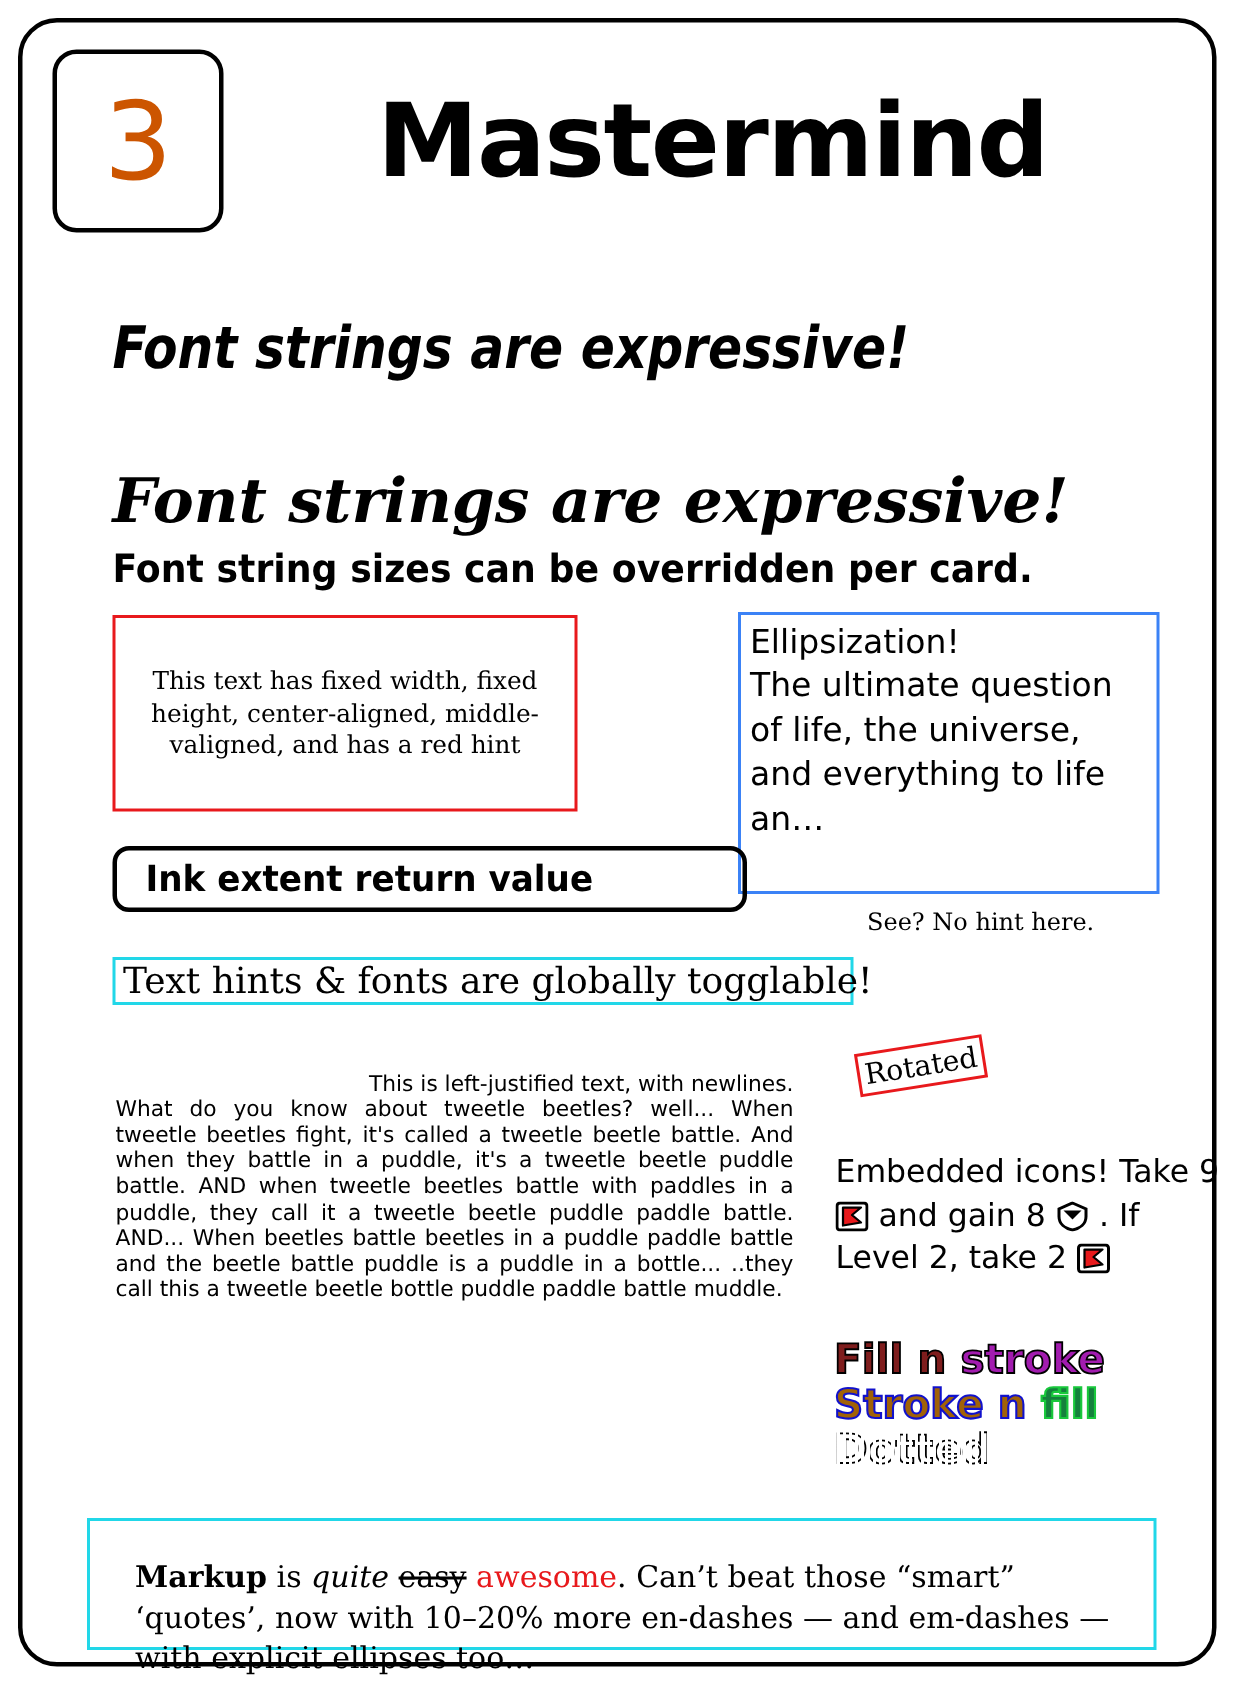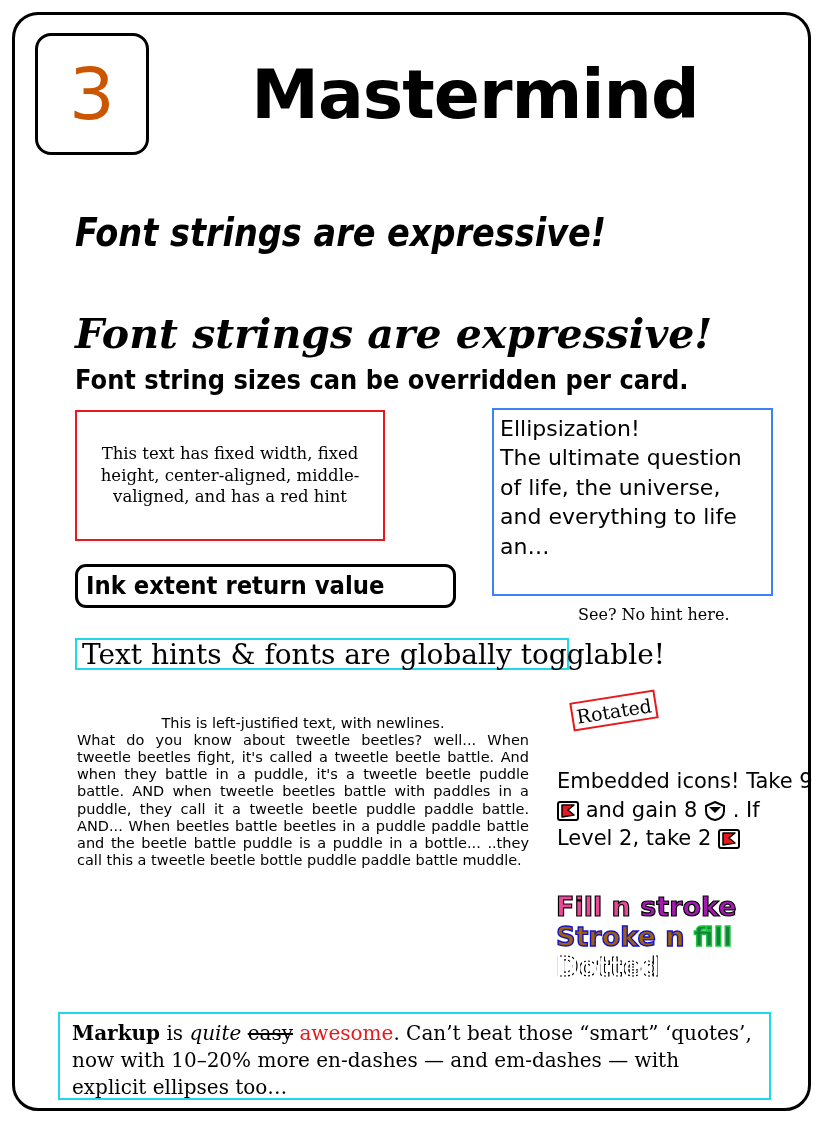--- a/index.html
+++ b/index.html
@@ -132,28 +132,28 @@
     margin: 0;
     font-family: "DejaVu Sans", sans-serif;
     font-size: 22px;
     line-height: 1.34;
   }
 
   .ink-box {
     position: absolute;
     left: 60px;
     top: 549px;
-    width: 381px;
+    width: 423px;
     height: 44px;
     border: 3px solid #000000;
     border-radius: 11px;
     box-sizing: border-box;
     display: flex;
     align-items: center;
-    padding-left: 8px;
+    padding-left: 19px;
   }
   .ink-box span {
     font-family: "DejaVu Sans", sans-serif;
     font-weight: bold;
     font-size: 24px;
     transform: scaleX(0.95);
     transform-origin: left center;
     white-space: nowrap;
   }
 
@@ -165,21 +165,21 @@
     width: 494px;
     height: 32px;
     border: 2px solid #21d7e8;
     box-sizing: border-box;
     display: flex;
     align-items: center;
     padding-left: 5px;
   }
   .cyan-box span {
     font-family: "DejaVu Serif", serif;
-    font-size: 28px;
+    font-size: 24px;
     white-space: nowrap;
   }
   .no-hint {
     position: absolute;
     left: 563px;
     top: 590px;
     font-family: "DejaVu Serif", serif;
     font-size: 16px;
     white-space: nowrap;
   }
@@ -191,21 +191,21 @@
     top: 700px;
     width: 452px;
     font-family: "DejaVu Sans", sans-serif;
     font-size: 14.5px;
     line-height: 1.18;
     text-align: justify;
     margin: 0;
   }
   .justified .firstline {
     display: block;
-    text-align: center;
+    text-align: right;
   }
 
   
   .rotated {
     position: absolute;
     left: 556px;
     top: 681px;
     width: 86px;
     height: 29px;
     border: 2px solid #e8191c;
@@ -246,21 +246,21 @@
     font-weight: bold;
     font-size: 27px;
     white-space: nowrap;
     line-height: 1;
   }
   .fx-fillnstroke { left: 541px; top: 878px; }
   .fx-strokenfill { left: 541px; top: 908px; }
   .fx-dotted      { left: 541px; top: 938px; }
 
   .t-blue {
-    color: #ec4899;
+    color: #7f1d1d;
     -webkit-text-stroke: 1.2px #000000;
   }
   .t-red {
     color: #a21caf;
     -webkit-text-stroke: 1.2px #000000;
   }
   .t-green {
     color: #a16207;
     -webkit-text-stroke: 1.4px #1111cc;
   }
@@ -287,21 +287,21 @@
     position: absolute;
     left: 43px;
     top: 997px;
     width: 713px;
     height: 88px;
     border: 2px solid #21d7e8;
     box-sizing: border-box;
     padding: 6px 10px 0 12px;
   }
   .markup-box p {
-    margin: 0;
+    margin: 18px;
     font-family: "DejaVu Serif", serif;
     font-size: 20px;
     line-height: 1.35;
   }
   .mk-bold { font-weight: bold; }
   .mk-italic { font-style: italic; }
   .mk-strike { text-decoration: line-through; }
   .mk-red { color: #e8191c; }
 </style>
 </head>

